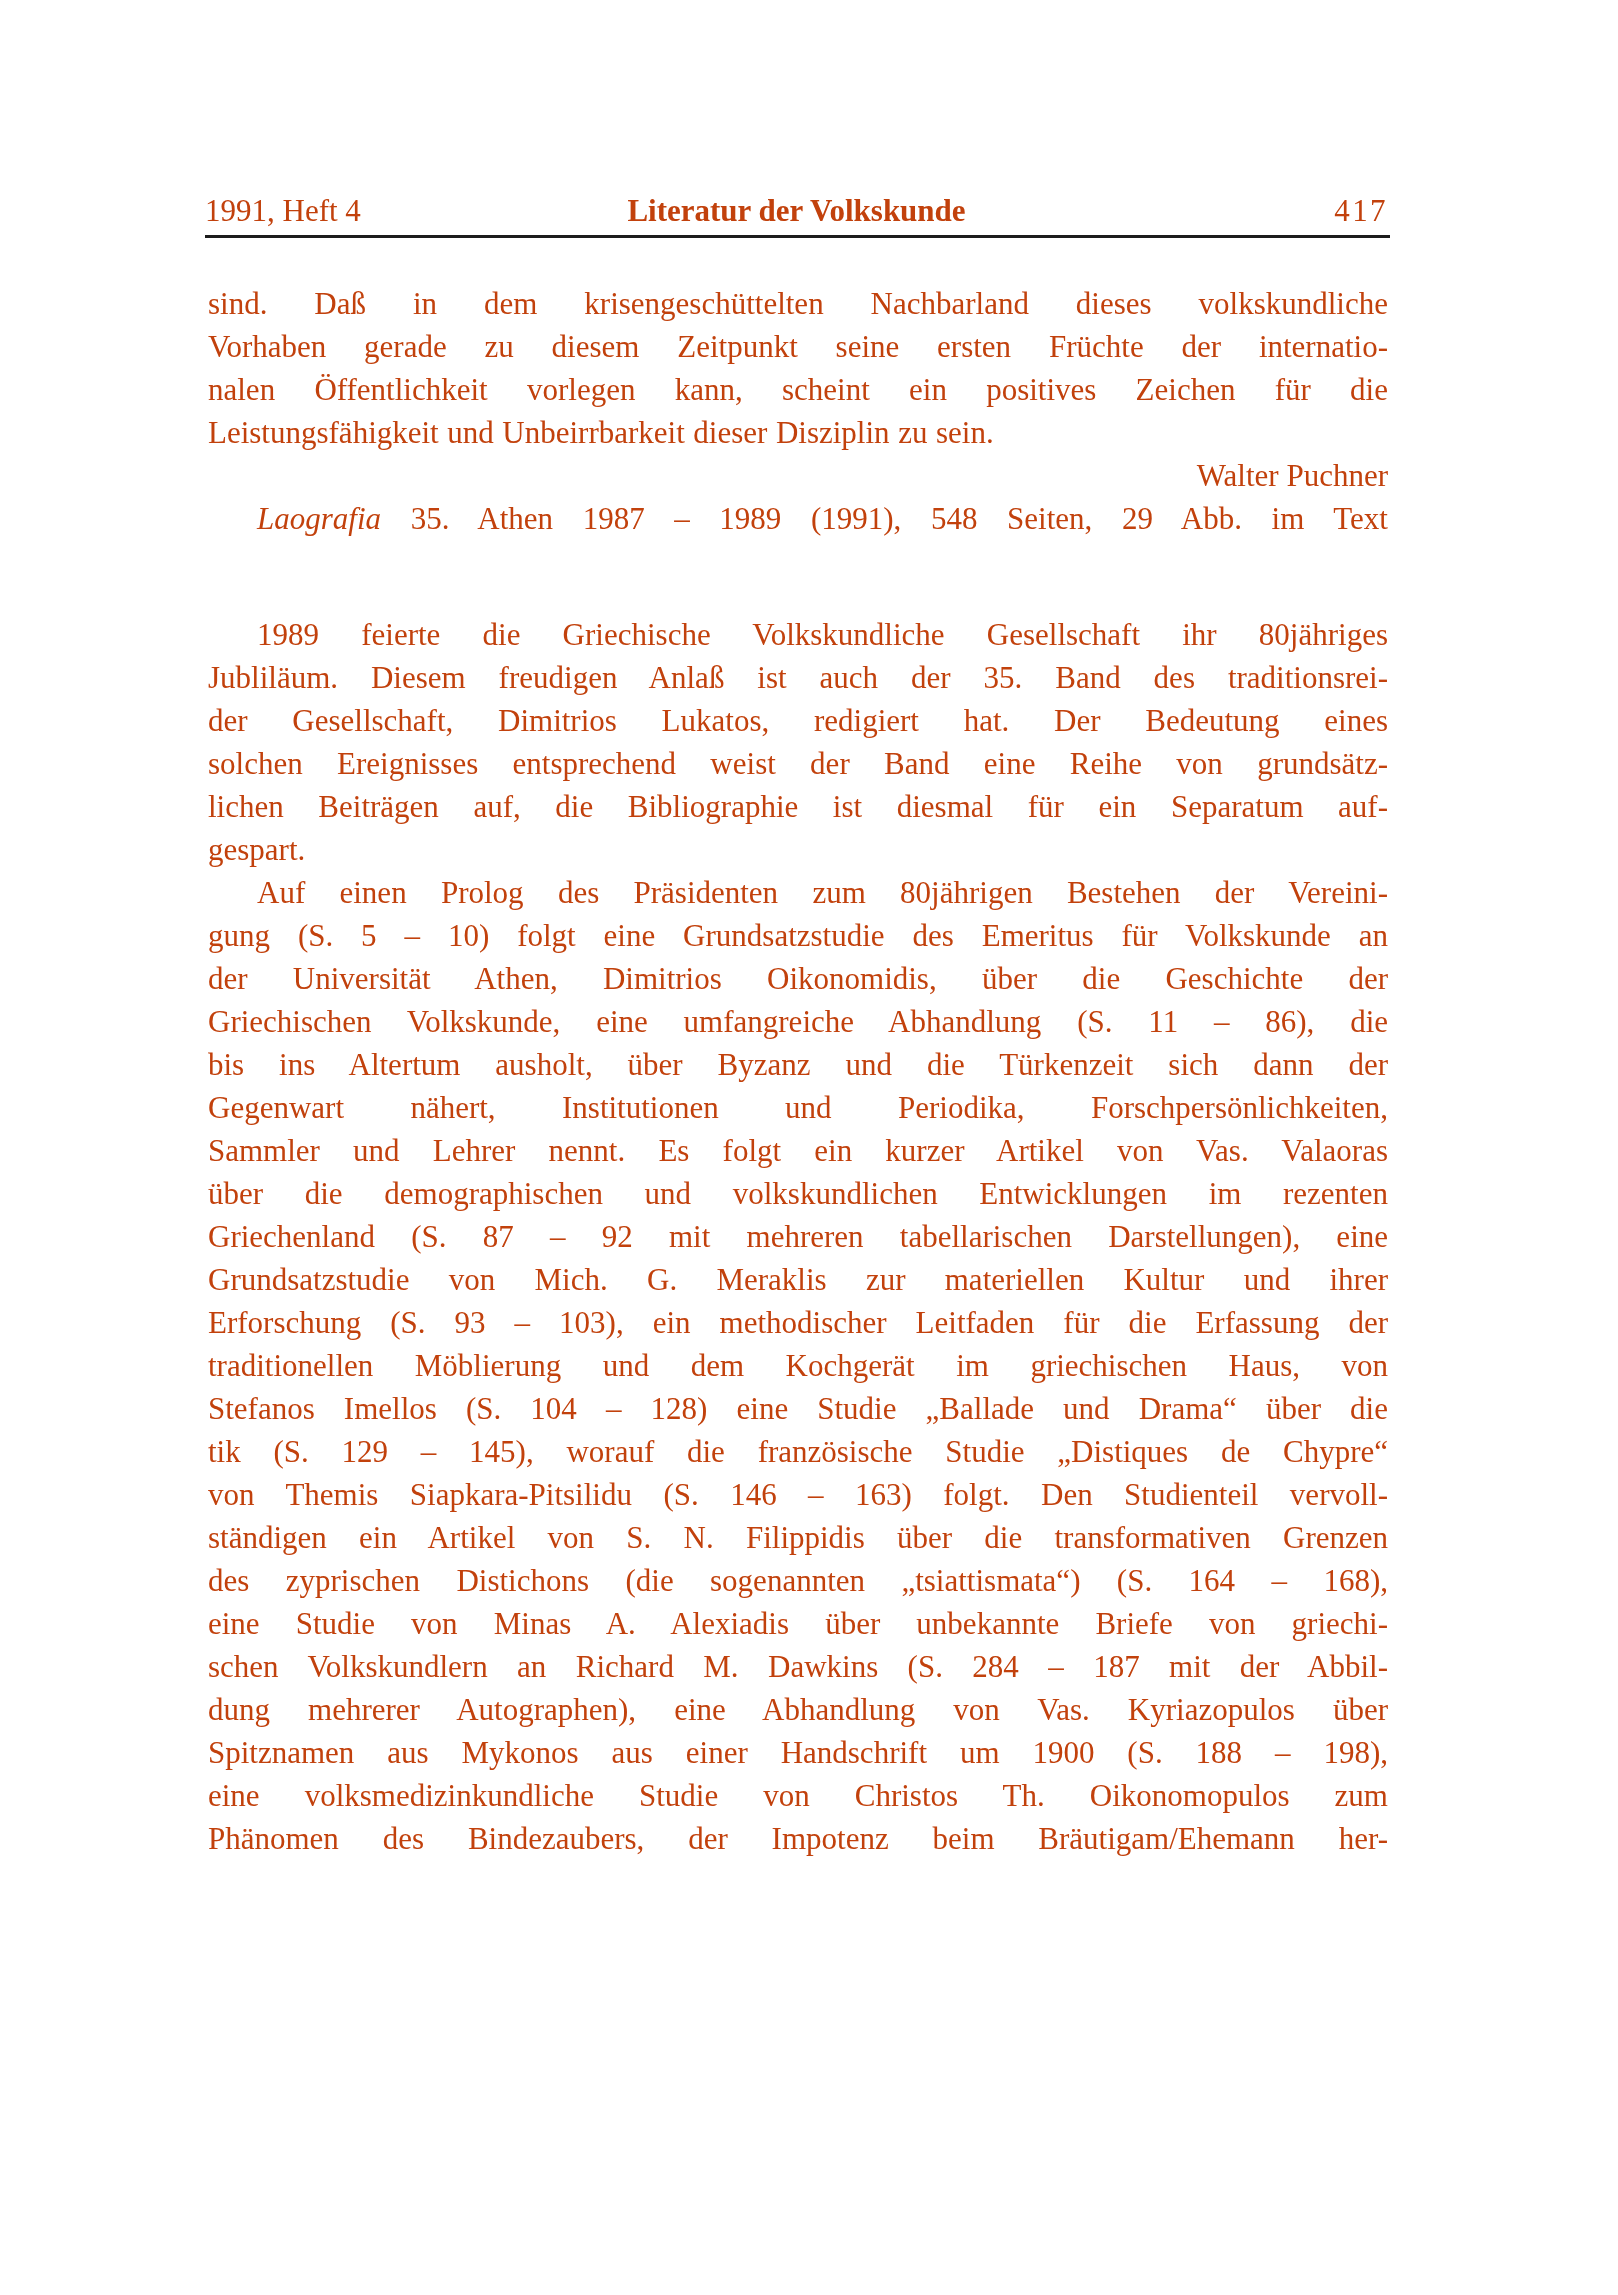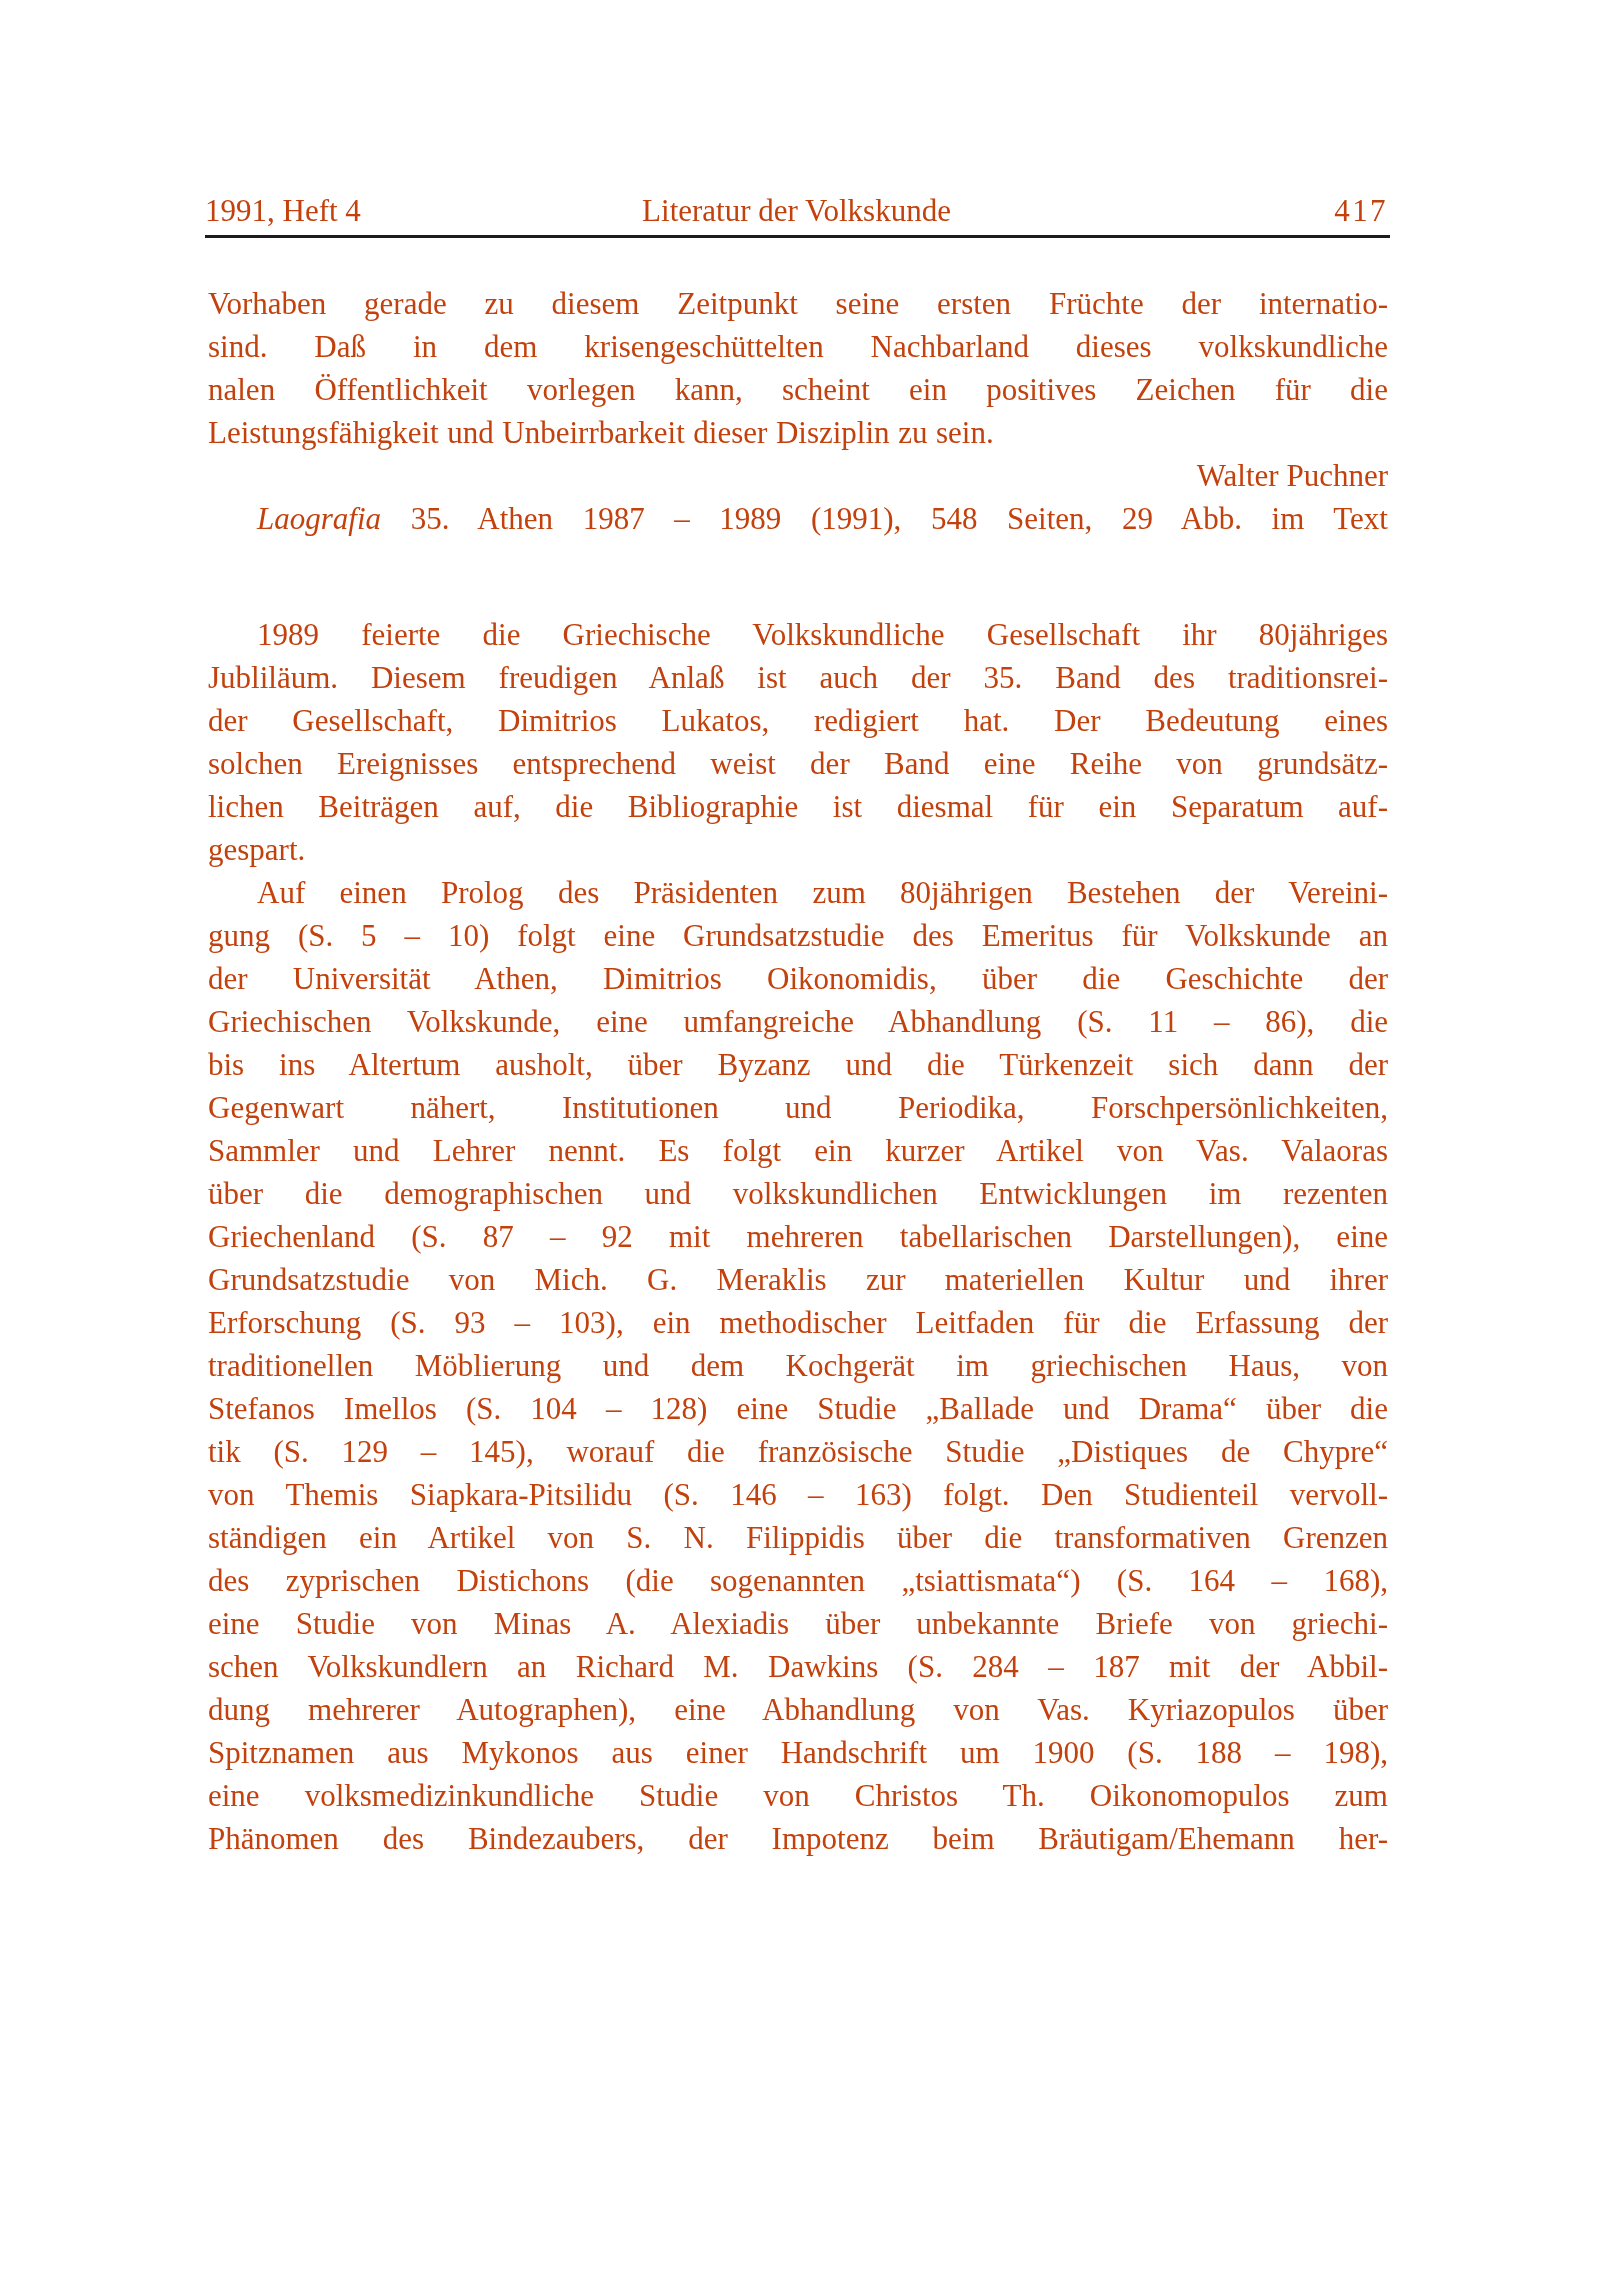--- a/index.html
+++ b/index.html
@@ -22,21 +22,21 @@
     position: absolute;
     left: 205px;
     top: 194px;
     width: 1183px;
     display: flex;
     align-items: baseline;
     font-size: 31px;
     line-height: 34px;
   }
   .runhead .h-left  { flex: 1; text-align: left; }
-  .runhead .h-mid   { flex: none; text-align: center; }
+  .runhead .h-mid   { flex: none; text-align: center; font-weight: bold; }
   .runhead .h-right { flex: 1; text-align: right; letter-spacing: 2.4px; }
   .rule {
     position: absolute;
     left: 205px;
     top: 235px;
     width: 1185px;
     height: 3.2px;
     background: #1c1c1c;
   }
   
@@ -74,22 +74,22 @@
     <span class="h-left">1991, Heft 4</span>
     <span class="h-mid">Literatur der Volkskunde</span>
     <span class="h-right">417</span>
   </div>
 
   <div class="rule"></div>
 
   <div class="textcol">
 
     <div>
+        <div class="tline">sind. Daß in dem krisengeschüttelten Nachbarland dieses volkskundliche</div>
         <div class="tline">Vorhaben gerade zu diesem Zeitpunkt seine ersten Früchte der internatio-</div>
-        <div class="tline">sind. Daß in dem krisengeschüttelten Nachbarland dieses volkskundliche</div>
         <div class="tline">nalen Öffentlichkeit vorlegen kann, scheint ein positives Zeichen für die</div>
         <div class="tline endline">Leistungsfähigkeit und Unbeirrbarkeit dieser Disziplin zu sein.</div>
       </div>
 
     <div class="signature">Walter Puchner</div>
 
     <div class="citation">
         <div class="tline indent"><span style="font-style: italic;">Laografia</span><span> 35. Athen 1987 – 1989 (1991), 548 Seiten, 29 Abb. im Text</span></div>
       </div>
 

